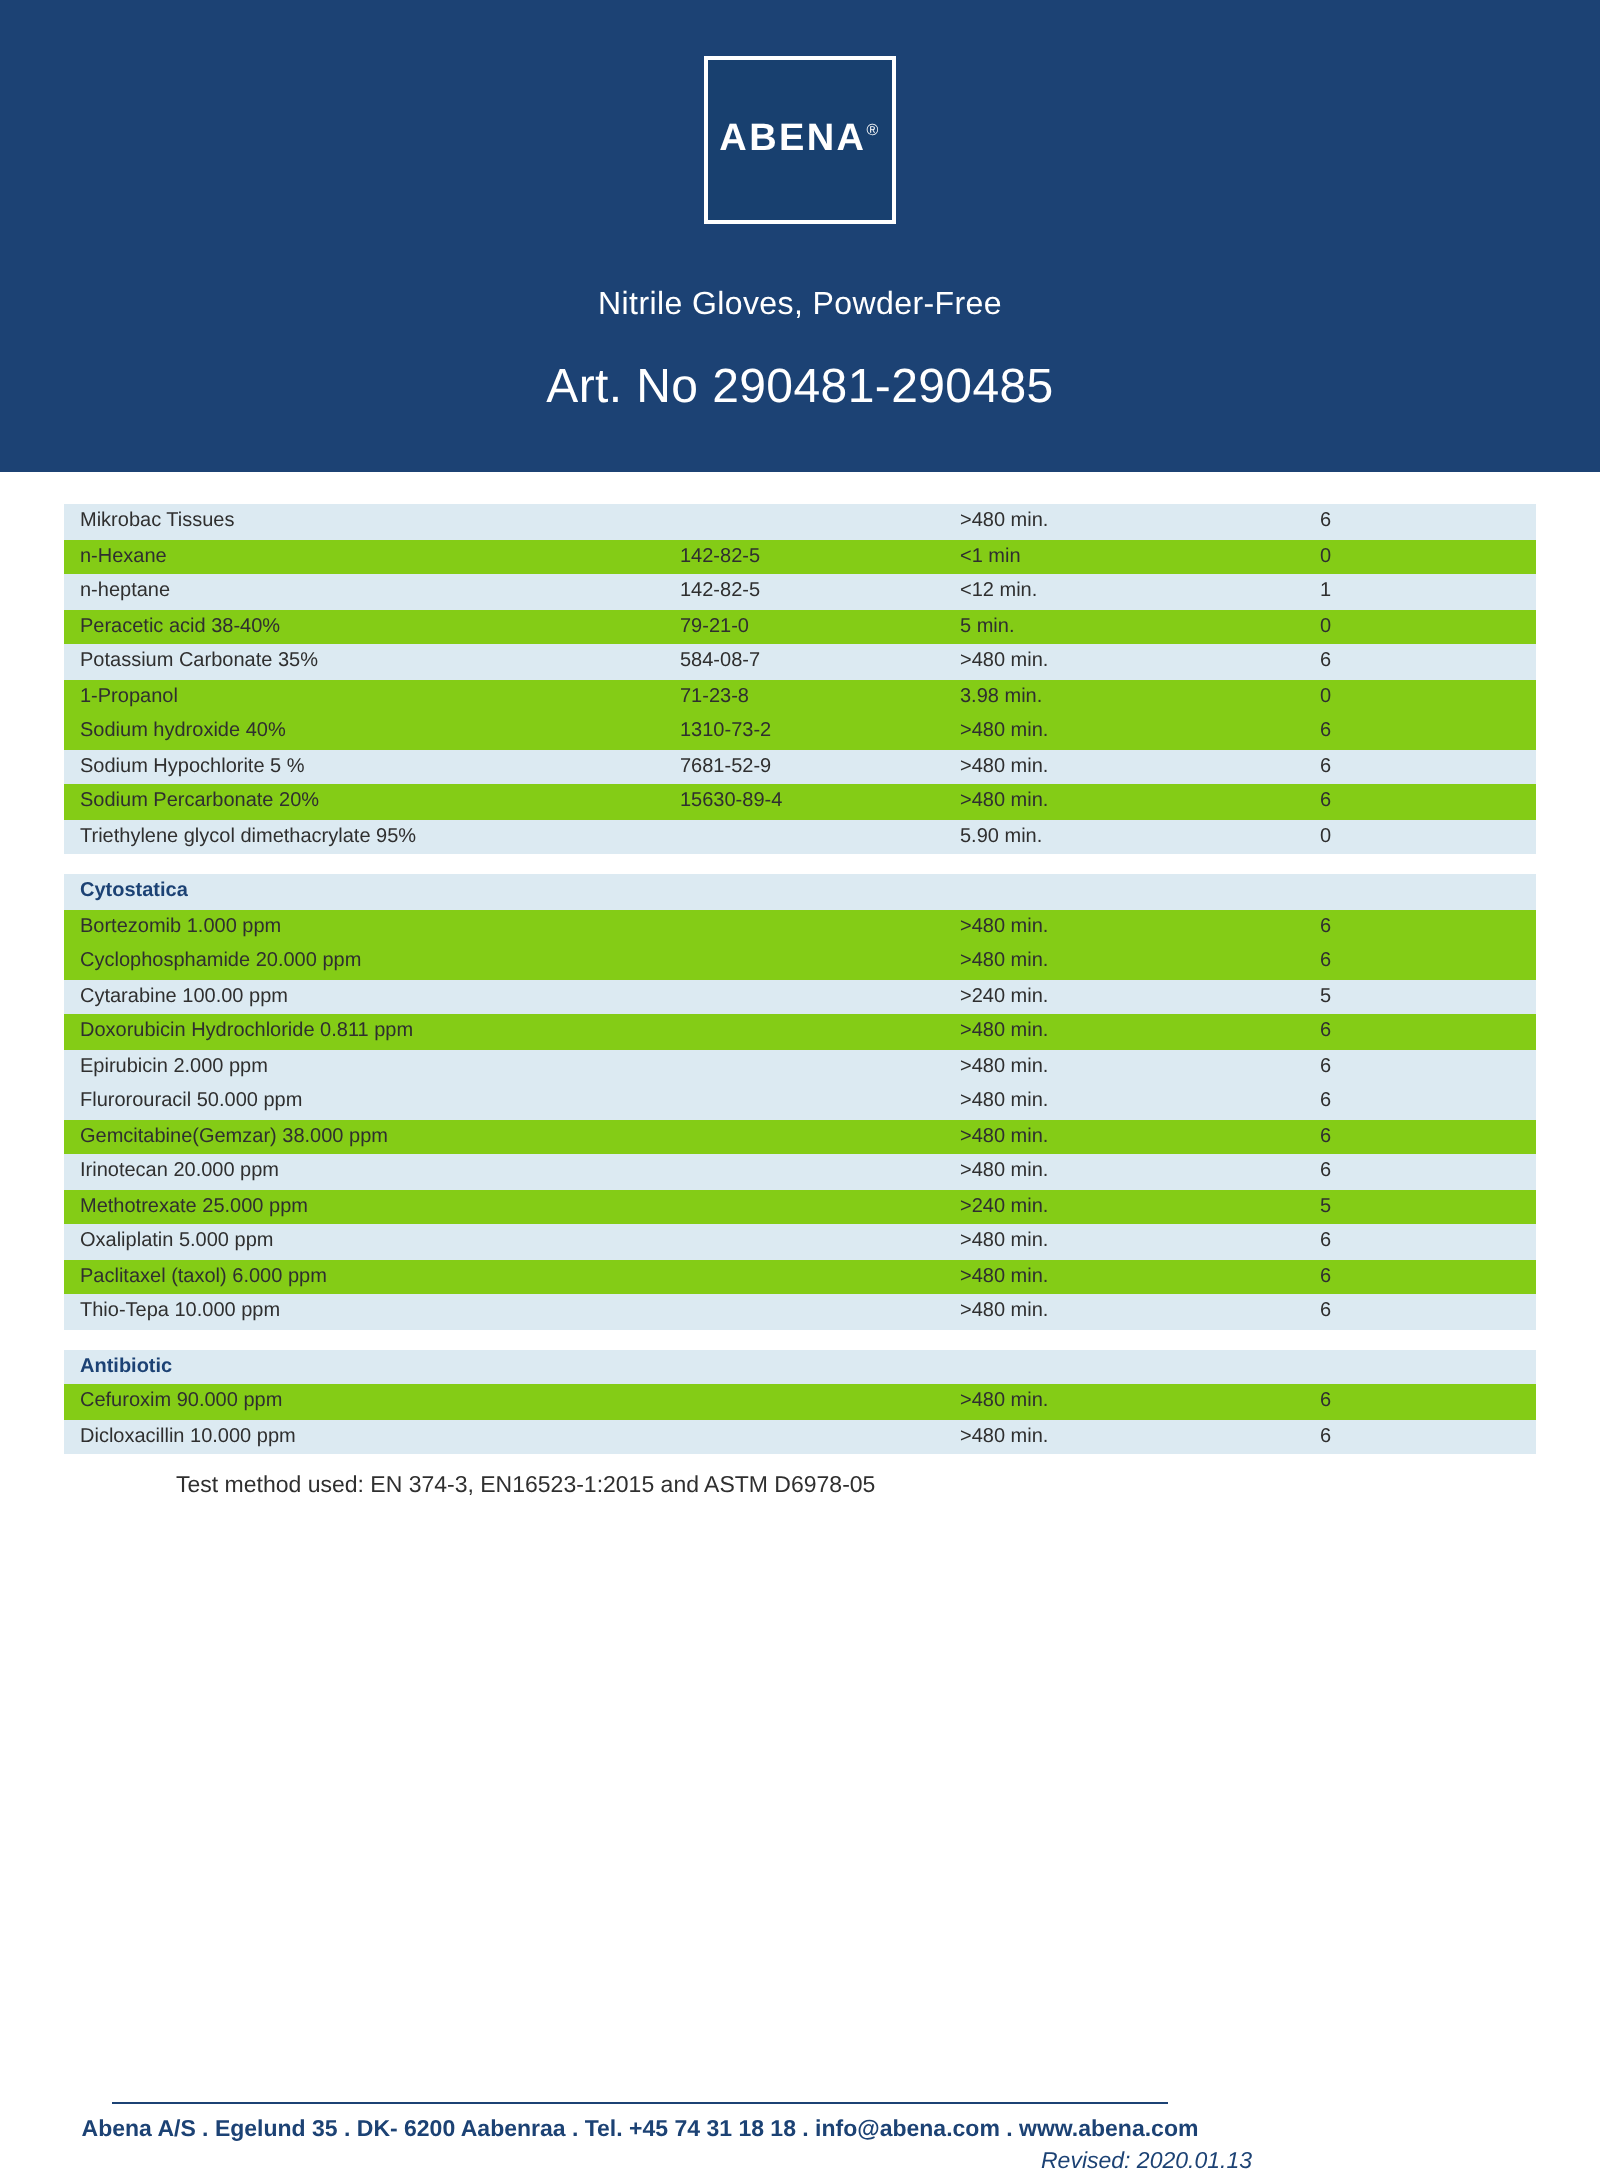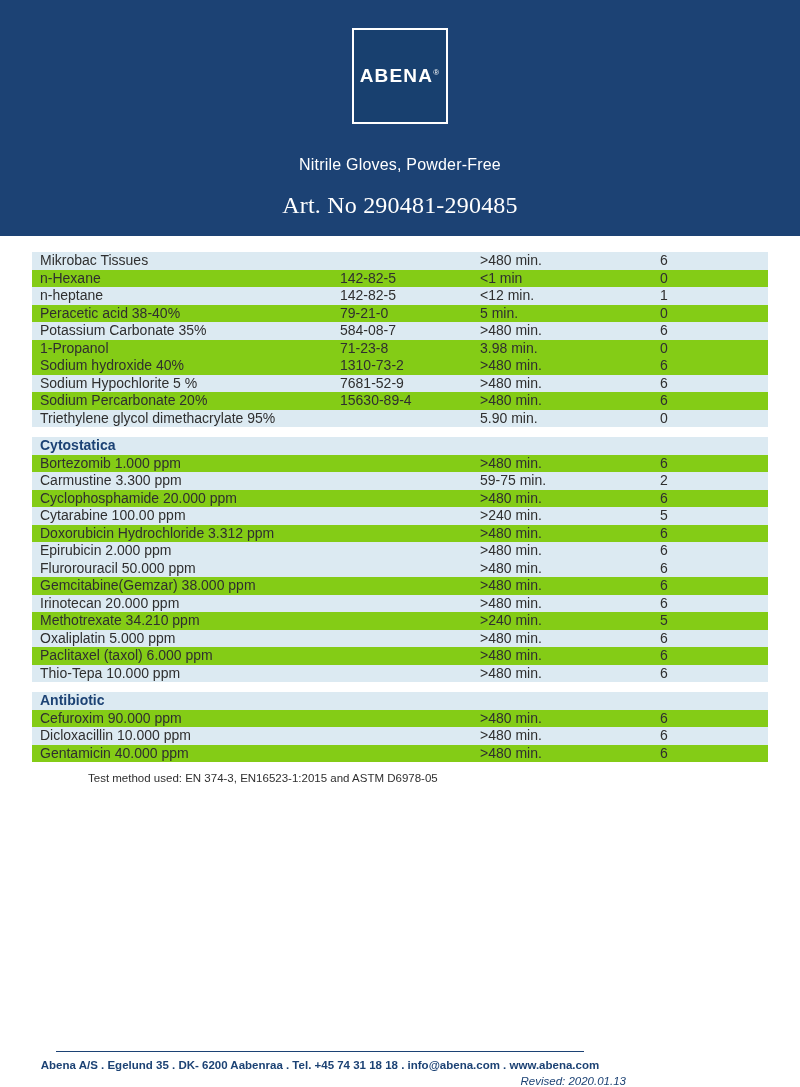--- a/index.html
+++ b/index.html
@@ -22,21 +22,21 @@
     height: 236px;
     width: 800px;
     box-sizing: border-box;
     display: flex;
     flex-direction: column;
     align-items: center;
     padding-top: 28px;
   }
   .logo-box {
     width: 96px;
-    height: 96px;
+    height: 84px;
     border: 2px solid #ffffff;
     background: #18406f;
     display: flex;
     align-items: center;
     justify-content: center;
     box-sizing: border-box;
   }
   .logo-text {
     color: #ffffff;
     font-size: 19px;
@@ -55,32 +55,31 @@
     font-weight: normal;
     margin-top: 32px;
     letter-spacing: 0.2px;
   }
   .doc-subtitle {
     color: #ffffff;
     font-size: 24px;
     font-weight: normal;
     margin-top: 18px;
     letter-spacing: 0.2px;
-    font-family: Liberation Serif, serif;
   }
 
   
   .table-wrap {
     margin: 16px 32px 0 32px;
     width: 736px;
   }
   table.chem {
     border-collapse: collapse;
     width: 736px;
-    font-size: 14px;
+    font-size: 10px;
     color: #2f2f2f;
     table-layout: fixed;
   }
   table.chem td {
     padding: 1px 0 1px 0;
     vertical-align: top;
     line-height: 15.5px;
   }
   .c-name  { width: 300px; padding-left: 8px !important; }
   .c-cas   { width: 140px; }
@@ -211,40 +210,34 @@
         </tr>
         <tr class="sect-shade">
           <td colspan="4" class="sect-label">Cytostatica</td>
         </tr>
         <tr class="plain">
           <td class="c-name">Bortezomib 1.000 ppm</td>
           <td class="c-cas"></td>
           <td class="c-time">&gt;480 min.</td>
           <td class="c-level">6</td>
         </tr>
-        <tr class="shade">
-          <td class="c-name">Carmustine 3.300 ppm</td>
-          <td class="c-cas"></td>
-          <td class="c-time">59-75 min.</td>
-          <td class="c-level">2</td>
-        </tr>
         <tr class="plain">
           <td class="c-name">Cyclophosphamide 20.000 ppm</td>
           <td class="c-cas"></td>
           <td class="c-time">&gt;480 min.</td>
           <td class="c-level">6</td>
         </tr>
         <tr class="shade">
           <td class="c-name">Cytarabine 100.00 ppm</td>
           <td class="c-cas"></td>
           <td class="c-time">&gt;240 min.</td>
           <td class="c-level">5</td>
         </tr>
         <tr class="plain">
-          <td class="c-name">Doxorubicin Hydrochloride 3.312 ppm</td>
+          <td class="c-name">Doxorubicin Hydrochloride 0.811 ppm</td>
           <td class="c-cas"></td>
           <td class="c-time">&gt;480 min.</td>
           <td class="c-level">6</td>
         </tr>
         <tr class="shade">
           <td class="c-name">Epirubicin 2.000 ppm</td>
           <td class="c-cas"></td>
           <td class="c-time">&gt;480 min.</td>
           <td class="c-level">6</td>
         </tr>
@@ -260,21 +253,21 @@
           <td class="c-time">&gt;480 min.</td>
           <td class="c-level">6</td>
         </tr>
         <tr class="shade">
           <td class="c-name">Irinotecan 20.000 ppm</td>
           <td class="c-cas"></td>
           <td class="c-time">&gt;480 min.</td>
           <td class="c-level">6</td>
         </tr>
         <tr class="plain">
-          <td class="c-name">Methotrexate 34.210 ppm</td>
+          <td class="c-name">Methotrexate 25.000 ppm</td>
           <td class="c-cas"></td>
           <td class="c-time">&gt;240 min.</td>
           <td class="c-level">5</td>
         </tr>
         <tr class="shade">
           <td class="c-name">Oxaliplatin 5.000 ppm</td>
           <td class="c-cas"></td>
           <td class="c-time">&gt;480 min.</td>
           <td class="c-level">6</td>
         </tr>
@@ -297,26 +290,20 @@
           <td colspan="4" class="sect-label">Antibiotic</td>
         </tr>
         <tr class="plain">
           <td class="c-name">Cefuroxim 90.000 ppm</td>
           <td class="c-cas"></td>
           <td class="c-time">&gt;480 min.</td>
           <td class="c-level">6</td>
         </tr>
         <tr class="shade">
           <td class="c-name">Dicloxacillin 10.000 ppm</td>
-          <td class="c-cas"></td>
-          <td class="c-time">&gt;480 min.</td>
-          <td class="c-level">6</td>
-        </tr>
-        <tr class="plain">
-          <td class="c-name">Gentamicin 40.000 ppm</td>
           <td class="c-cas"></td>
           <td class="c-time">&gt;480 min.</td>
           <td class="c-level">6</td>
         </tr>
       </tbody>
   </table>
   <div class="footnote">Test method used: EN 374-3, EN16523-1:2015  and ASTM D6978-05</div>
 </div>
 
 <div class="footer">

